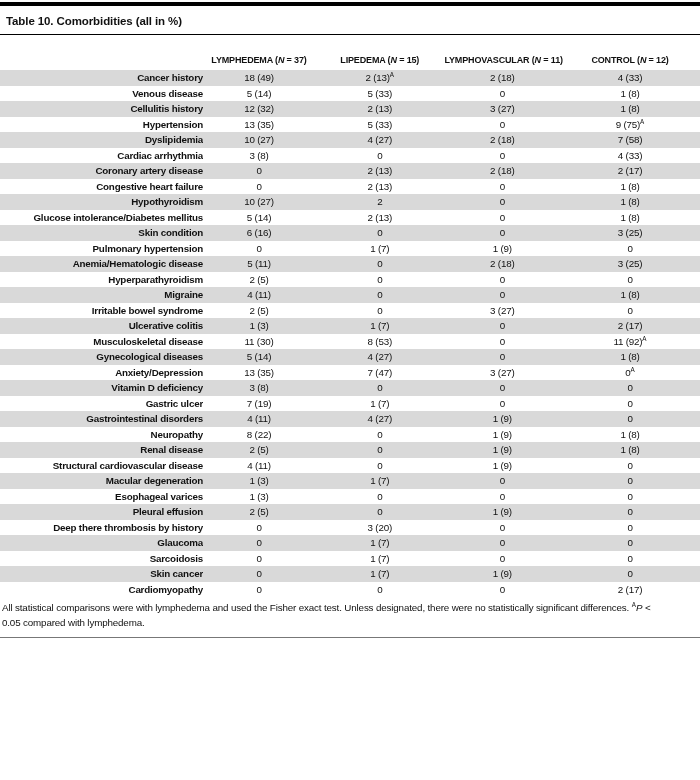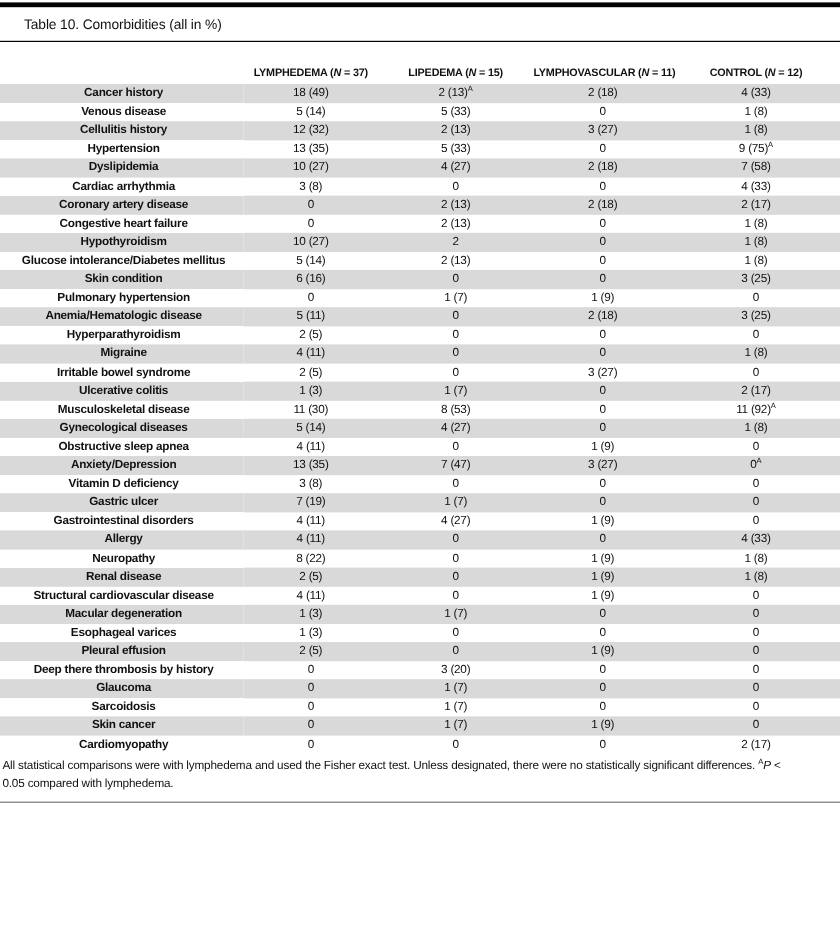--- a/index.html
+++ b/index.html
@@ -7,41 +7,41 @@
     --ink:#111111;
   }
   html,body{margin:0;padding:0;background:#ffffff;}
   .page{
     width:700px;height:780px;background:#fff;position:relative;
     font-family:"Liberation Sans", sans-serif;color:var(--ink);
     overflow:hidden;box-sizing:border-box;
   }
   .topbar{margin-top:2px;height:4px;background:#000;width:100%;}
   .table-title{
-    font-size:11.5px;font-weight:400;padding:9px 2px 7px 20px;
+    font-size:11.5px;font-weight:700;padding:9px 2px 7px 6px;
     letter-spacing:-0.1px;
   }
   .title-rule{border-top:1.5px solid #000;height:0;}
   table.comorb{
     width:100%;border-collapse:collapse;table-layout:fixed;
   }
   table.comorb col.c-label{width:29%;}
   table.comorb col.c1{width:16%;}
   table.comorb col.c2{width:18.5%;}
   table.comorb col.c3{width:16.5%;}
   table.comorb col.c4{width:20%;}
   thead th{
     height:30px;vertical-align:bottom;padding:0 0 5px 0;
     font-size:9px;font-weight:700;text-align:center;white-space:nowrap;
     letter-spacing:-0.15px;
   }
   thead th.lbl{text-align:left;}
   tbody tr:nth-child(odd){background:var(--stripe);}
   tbody th{
-    text-align:center;font-weight:700;font-size:9.8px;padding:0 0 0 3px;
+    text-align:right;font-weight:700;font-size:9.8px;padding:0 0 0 3px;
     height:15.5px;line-height:15.5px;white-space:nowrap;overflow:hidden;
     letter-spacing:-0.2px;
   }
   tbody td{
     text-align:center;font-size:9.8px;font-weight:400;padding:0;
     height:15.5px;line-height:15.5px;white-space:nowrap;
     letter-spacing:-0.2px;
   }
   sup.sig{font-size:6.3px;line-height:0;vertical-align:super;letter-spacing:0;}
   .footnote{
@@ -204,27 +204,20 @@
           <td>11 (92)<sup class="sig">A</sup></td>
         </tr>
         <tr>
           <th>Gynecological diseases</th>
           <td>5 (14)</td>
           <td>4 (27)</td>
           <td>0</td>
           <td>1 (8)</td>
         </tr>
         <tr>
-          <th>Obstructive sleep apnea</th>
-          <td>4 (11)</td>
-          <td>0</td>
-          <td>1 (9)</td>
-          <td>0</td>
-        </tr>
-        <tr>
           <th>Anxiety/Depression</th>
           <td>13 (35)</td>
           <td>7 (47)</td>
           <td>3 (27)</td>
           <td>0<sup class="sig">A</sup></td>
         </tr>
         <tr>
           <th>Vitamin D deficiency</th>
           <td>3 (8)</td>
           <td>0</td>
@@ -237,27 +230,20 @@
           <td>1 (7)</td>
           <td>0</td>
           <td>0</td>
         </tr>
         <tr>
           <th>Gastrointestinal disorders</th>
           <td>4 (11)</td>
           <td>4 (27)</td>
           <td>1 (9)</td>
           <td>0</td>
-        </tr>
-        <tr>
-          <th>Allergy</th>
-          <td>4 (11)</td>
-          <td>0</td>
-          <td>0</td>
-          <td>4 (33)</td>
         </tr>
         <tr>
           <th>Neuropathy</th>
           <td>8 (22)</td>
           <td>0</td>
           <td>1 (9)</td>
           <td>1 (8)</td>
         </tr>
         <tr>
           <th>Renal disease</th>

